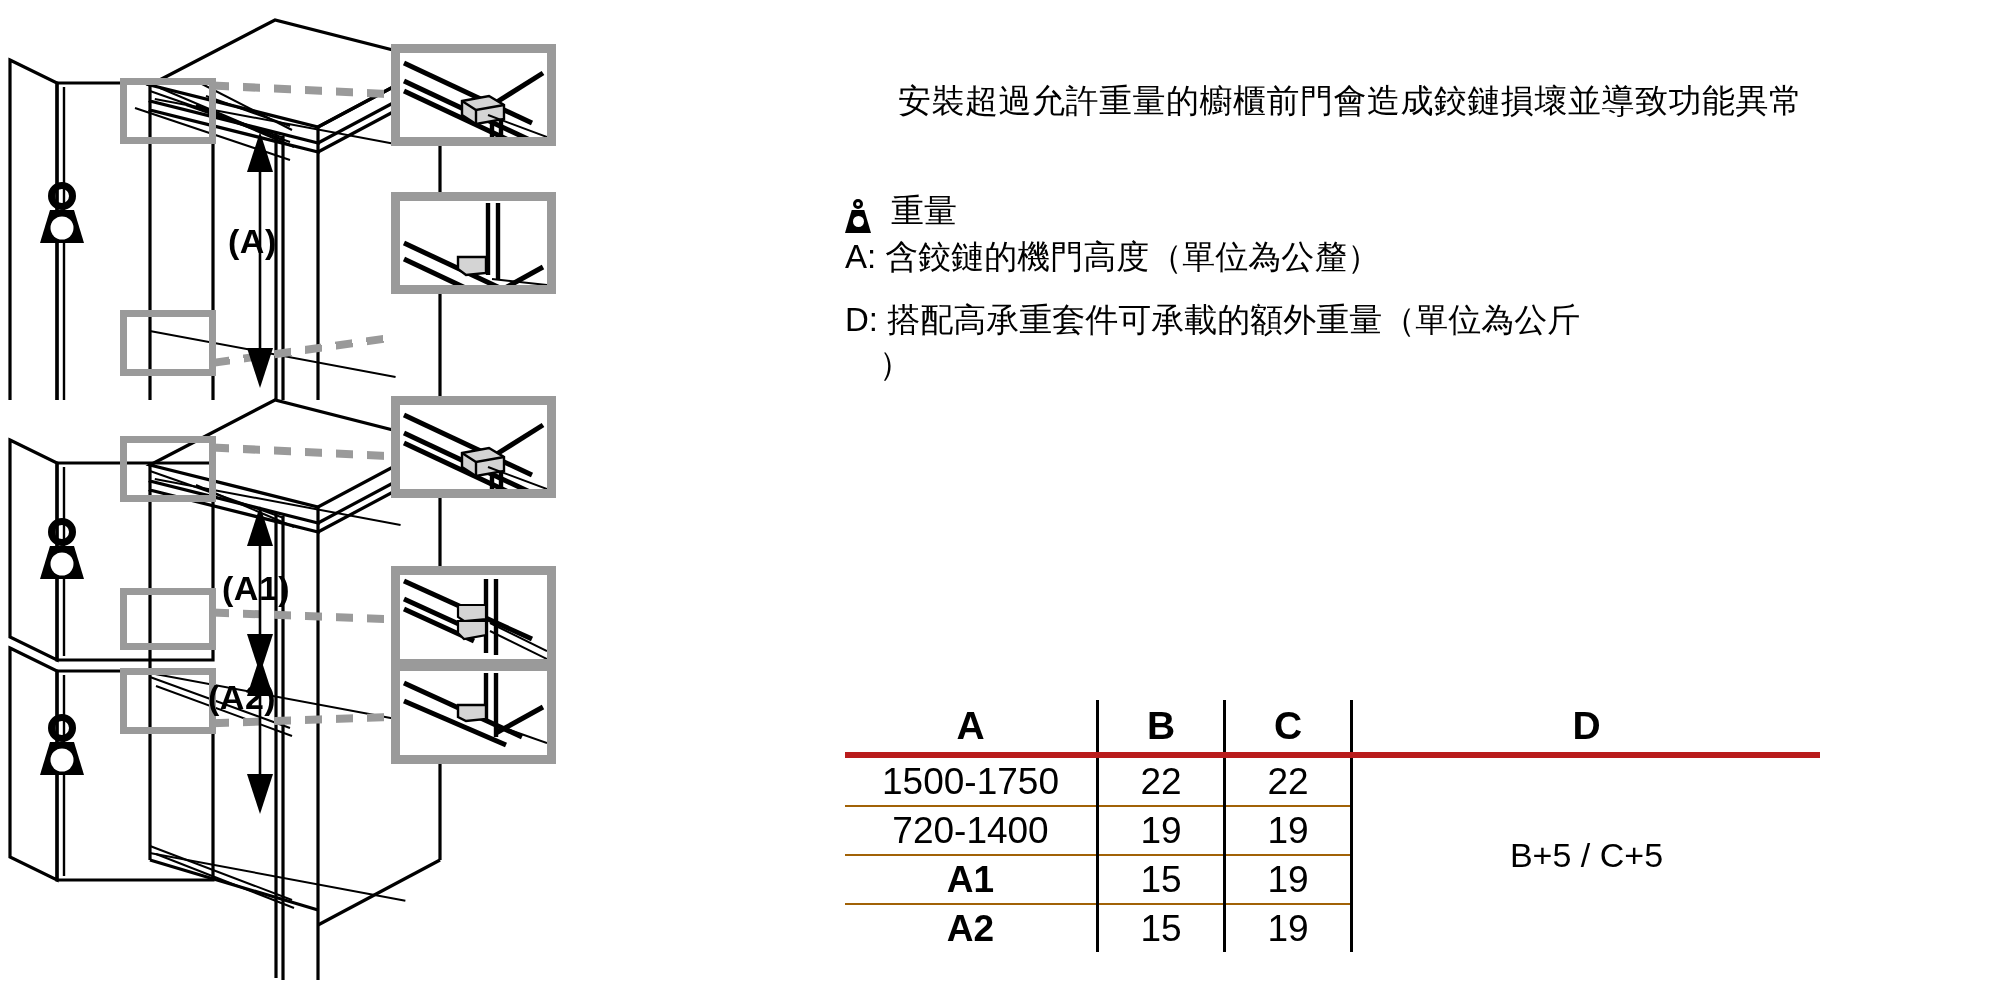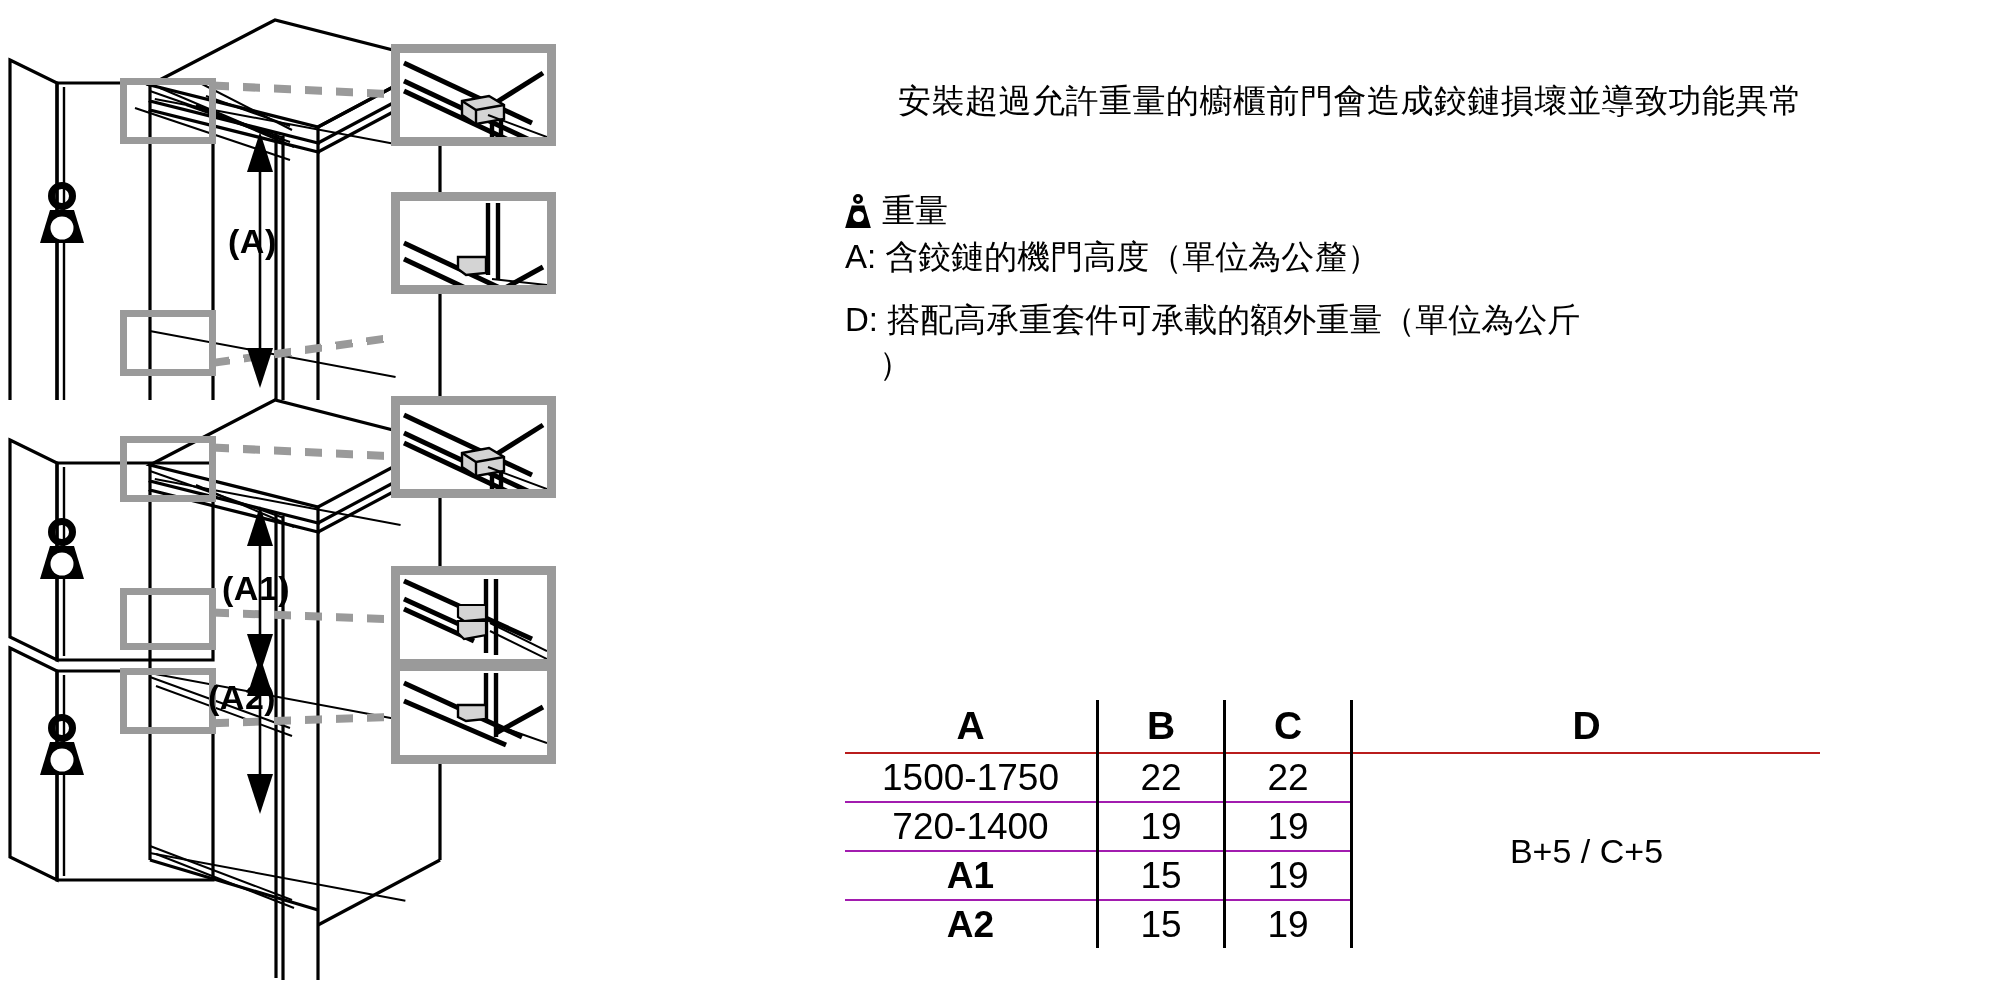--- a/index.html
+++ b/index.html
@@ -16,21 +16,21 @@
     font-size:33px;
     line-height:1.42;
     letter-spacing:0.5px;
     white-space:pre-wrap;
   }
   .p-title{position:absolute;left:0;top:8px;width:1150px;}
   .p-warn{position:absolute;left:8px;top:78px;width:1150px;margin-left:45px;}
 
   .legend{position:absolute;left:0;top:190px;width:1150px;}
   .legend-head{
-    display:flex;align-items:center;gap:11px;
+    display:flex;align-items:flex-end;gap:20px;
     font-size:33px;line-height:1.3;margin-bottom:2px;
   }
   .legend-row{font-size:33px;line-height:1.34;margin-bottom:30px;}
   .legend-row.first{margin-bottom:19px;}
   .legend-row.last{margin-bottom:0;}
   .indent{display:block;padding-left:34px;}
 
   .weight-ico{display:inline-block;width:26px;height:34px;position:relative;vertical-align:-4px;}
   .weight-ico .ring{
     position:absolute;left:8px;top:0;width:10px;height:10px;
@@ -55,22 +55,22 @@
     color:#000;height:47px;vertical-align:middle;
   }
   .tbl th{font-weight:bold;font-size:39px;height:52px;}
   .c-a{width:253px;}
   .c-b{width:125px;}
   .c-c{width:125px;}
   .c-d{width:472px;}
   .vline-b{border-left:3px solid #000;}
   .vline-c{border-left:3px solid #000;}
   .vline-d{border-left:3px solid #000;}
-  .rowline{border-top:2px solid #a21caf;}
-  .headline{border-top:2px solid #b91c1c;}
+  .rowline{border-top:2px solid #a16207;}
+  .headline{border-top:6px solid #b91c1c;}
   td.dcell{font-size:34px;}
 
   
   .ln{position:absolute;background:#000;transform-origin:0 0;}
   .gbox{position:absolute;border:7px solid #9a9a9a;box-sizing:border-box;}
   .cbox{position:absolute;border:9px solid #9a9a9a;box-sizing:border-box;background:#fff;}
   .dash{position:absolute;height:8px;
     background:repeating-linear-gradient(to right,#9a9a9a 0 17px,transparent 17px 31px);}
   .dlabel{position:absolute;font-size:34px;font-weight:bold;letter-spacing:0.5px;}
   svg{display:block;}

